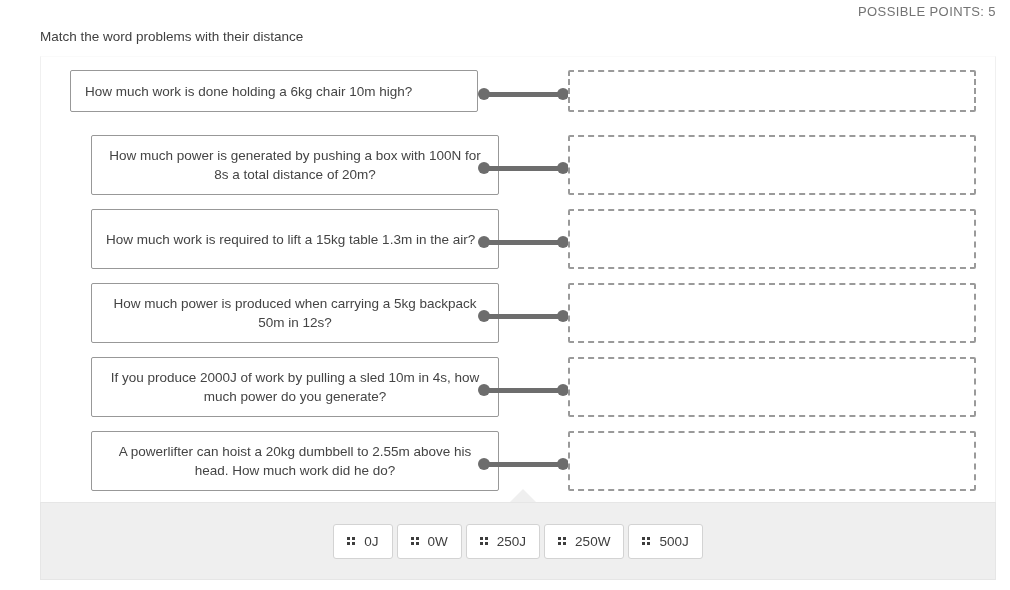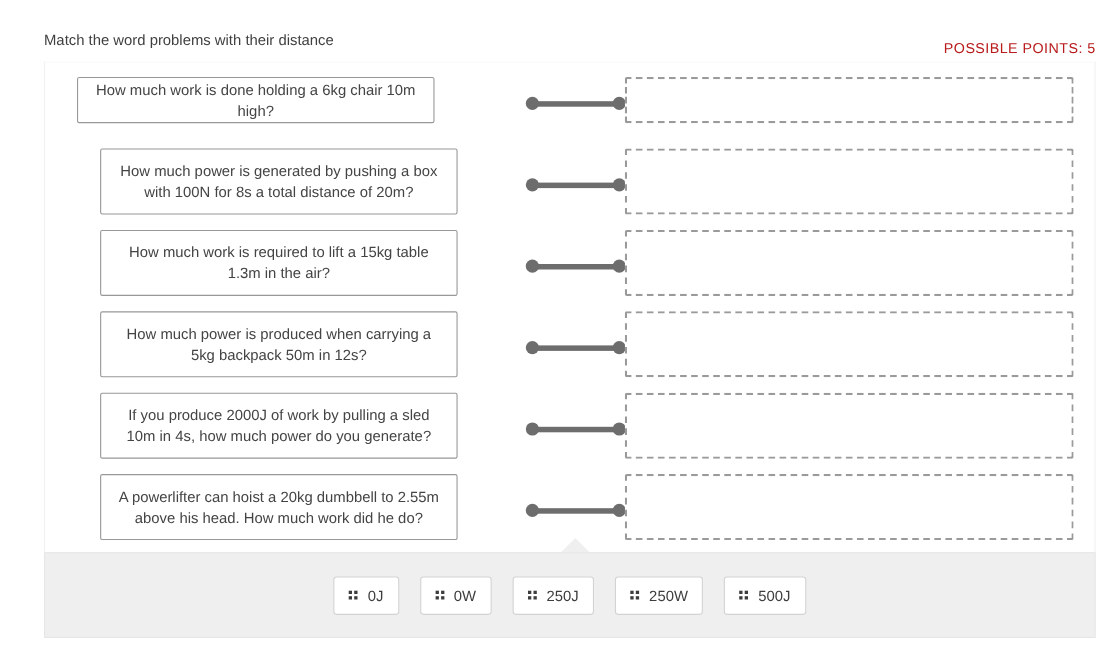--- a/index.html
+++ b/index.html
@@ -16,23 +16,22 @@
     position: relative;
   }
 
   
   .points-bar {
     position: absolute;
     top: 4px;
     right: 14px;
     font-size: 13px;
     letter-spacing: 0.4px;
-    color: #b91c1c;
+    color: #737373;
     font-weight: 400;
-    margin-top: 32px;
   }
   .prompt {
     position: absolute;
     top: 29px;
     left: 40px;
     font-size: 13.5px;
     color: #3f3f3f;
   }
 
   
@@ -59,28 +58,27 @@
     position: relative;
     height: 74px;
     display: flex;
     align-items: center;
   }
 
   
   .prompt-box {
     position: absolute;
     left: 29px;
-    width: 325px;
+    width: 408px;
     box-sizing: border-box;
     border: 1px solid #989898;
     background: #ffffff;
     border-radius: 2px;
     display: flex;
     align-items: center;
-    justify-content: center;
     text-align: center;
     font-size: 13.5px;
     line-height: 19px;
     color: #444444;
     padding: 6px 14px;
   }
   .prompt-box.h1 { height: 42px; top: 13px; }
   .prompt-box.h2 { height: 60px; top: 4px; margin-left: 21px; }
 
   
@@ -130,21 +128,21 @@
     left: 40px;
     top: 502px;
     width: 956px;
     height: 78px;
     background: #efefef;
     border: 1px solid #e6e6e6;
     box-sizing: border-box;
     display: flex;
     align-items: center;
     justify-content: center;
-    gap: 19px;
+    gap: 4px;
   }
   .tray-arrow {
     position: absolute;
     left: 510px;
     top: 489px;
     width: 0;
     height: 0;
     border-left: 13px solid transparent;
     border-right: 13px solid transparent;
     border-bottom: 13px solid #efefef;

